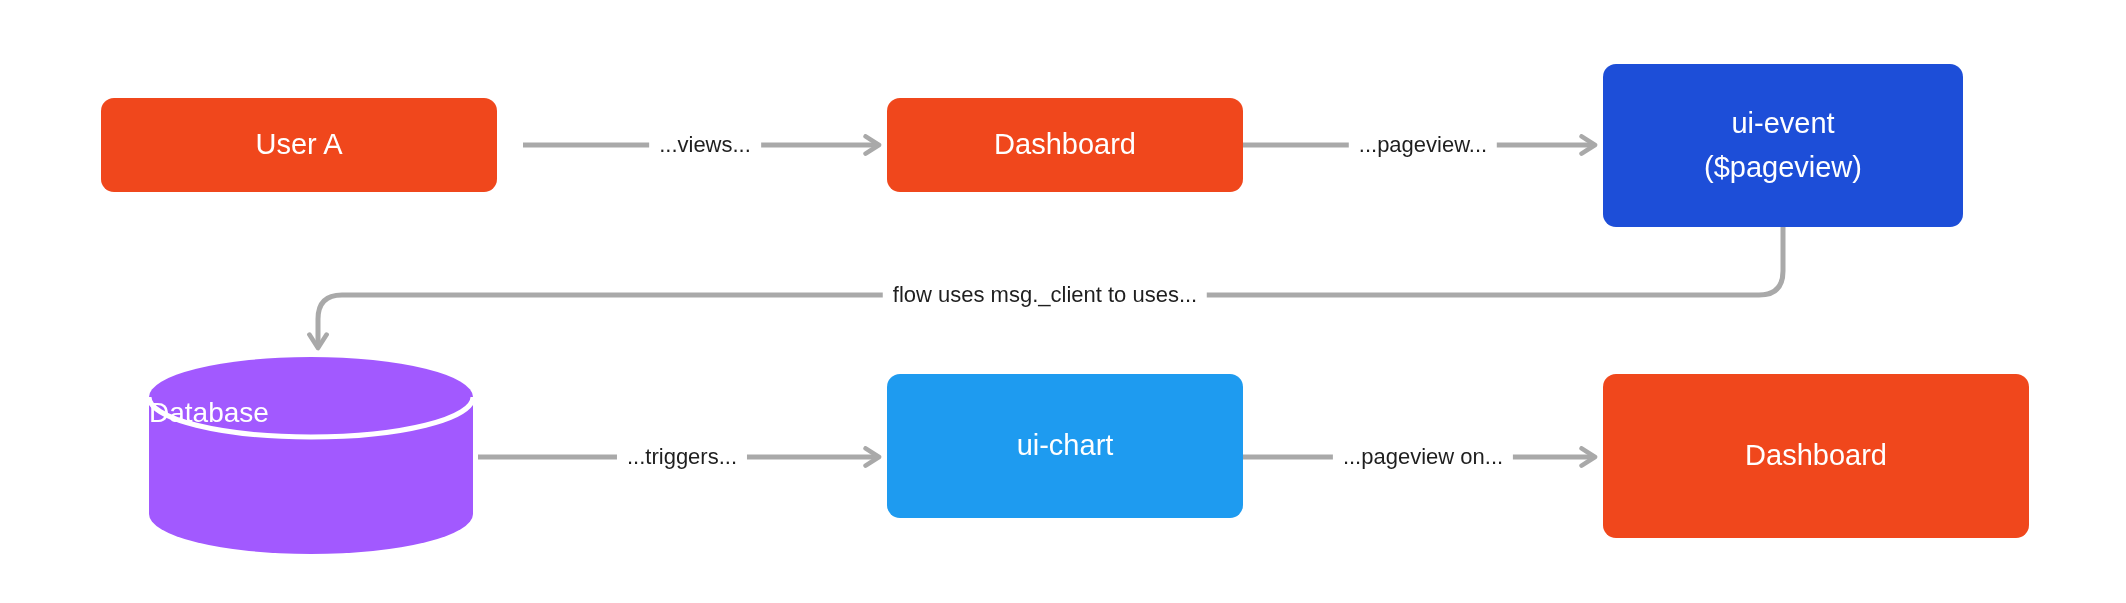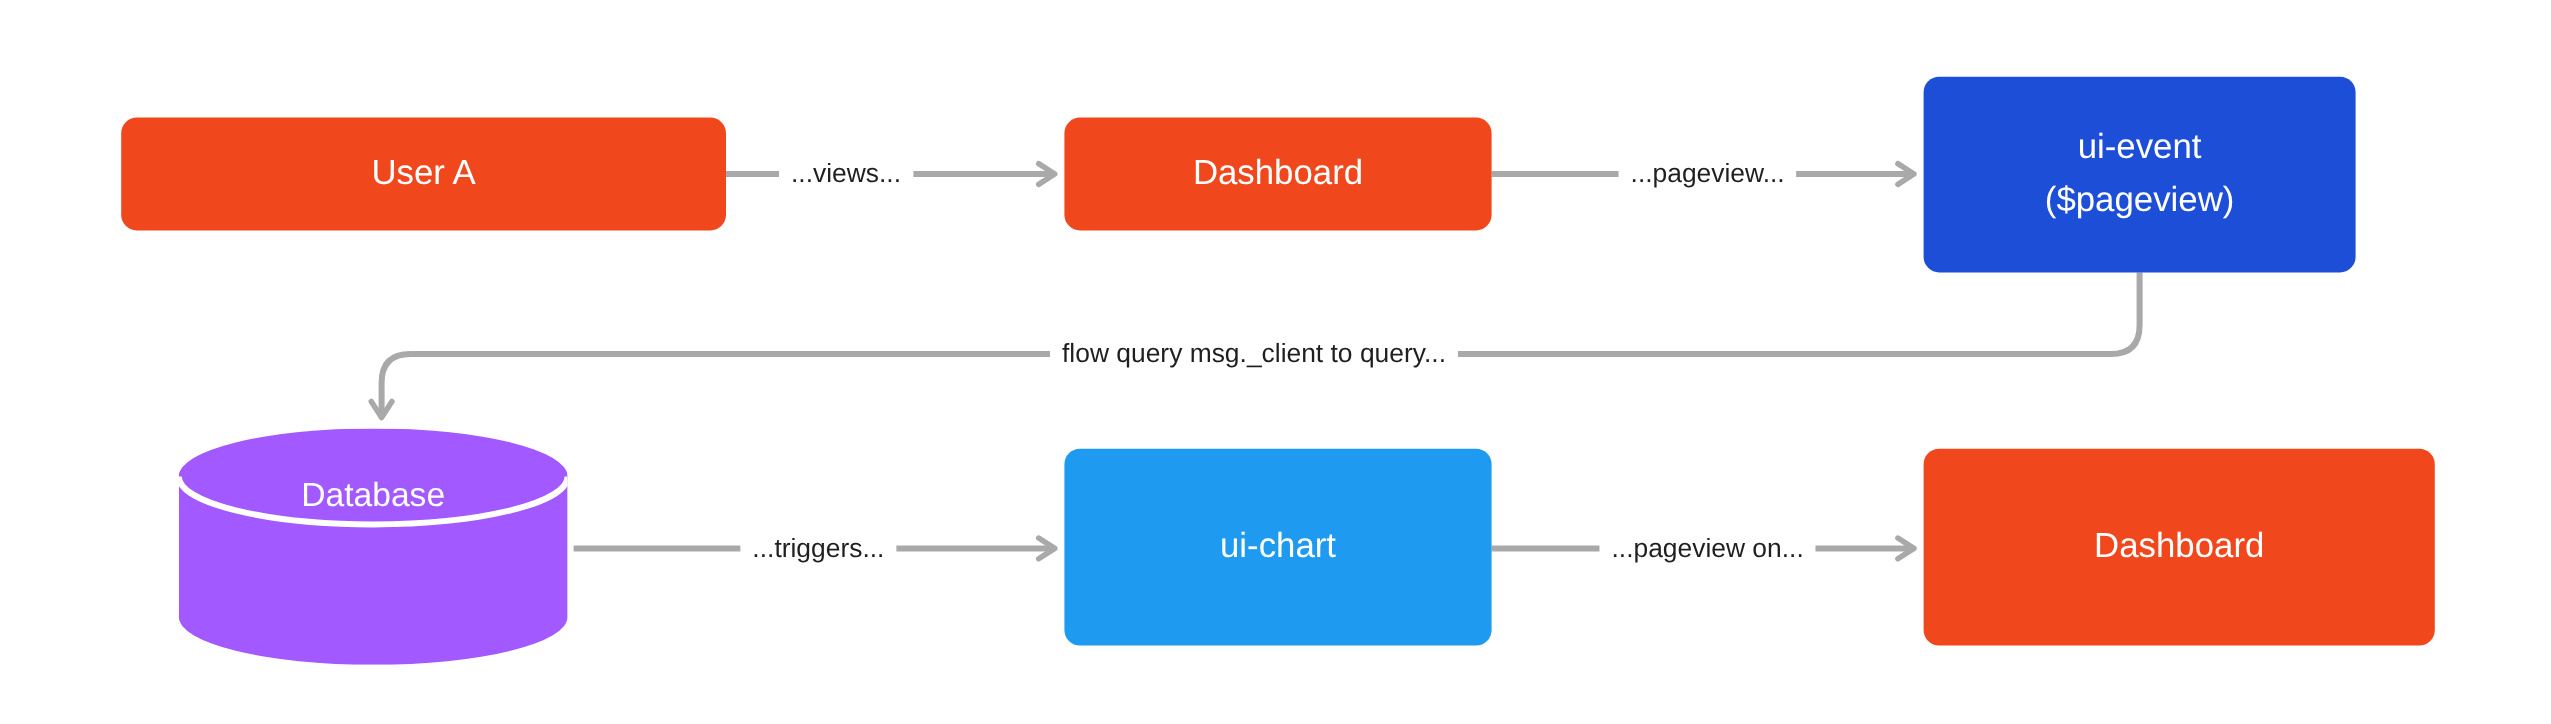--- a/index.html
+++ b/index.html
@@ -53,21 +53,21 @@
     left: 149px;
     top: 357px;
     width: 324px;
     height: 197px;
   }
   .cyl-label {
     position: absolute;
     left: 0;
     right: 0;
     top: 40px;
-    text-align: center;
+    text-align: left;
     color: #ffffff;
     font-size: 28px;
     font-weight: 500;
   }
 </style>
 </head>
 <body>
 
 <div class="canvas">
 
@@ -78,21 +78,21 @@
       </marker>
     </defs>
 
     <path class="edge" d="M 523 145 L 879 145" style="stroke: rgb(169, 169, 169);"></path>
     <path class="edge" d="M 1243 145 L 1595 145" style="stroke: rgb(169, 169, 169);"></path>
     <path class="edge" d="M 1783 227 L 1783 271 Q 1783 295 1759 295 L 342 295 Q 318 295 318 319 L 318 348" style="stroke: rgb(169, 169, 169);"></path>
     <path class="edge" d="M 478 457 L 879 457" style="stroke: rgb(169, 169, 169);"></path>
     <path class="edge" d="M 1243 457 L 1595 457" style="stroke: rgb(169, 169, 169);"></path>
   </svg>
 
-  <div class="node" style="left: 101px; top: 98px; width: 504px; height: 94px; background-color: rgb(240, 71, 28);">
+  <div class="node" style="left: 101px; top: 98px; width: 396px; height: 94px; background-color: rgb(240, 71, 28);">
     <div>User A</div>
   </div>
 
   <div class="node" style="left: 887px; top: 98px; width: 356px; height: 94px; background-color: rgb(240, 71, 28);">
     <div>Dashboard</div>
   </div>
 
   <div class="node" style="left: 1603px; top: 64px; width: 360px; height: 163px; background-color: #1d4ed8;">
     <div>ui-event</div>
     <div>($pageview)</div>
@@ -100,31 +100,31 @@
 
   <div class="cylinder">
     <svg width="324" height="197" viewBox="0 0 324 197">
       <path d="M 0 40 L 0 157 A 162 40 0 0 0 324 157 L 324 40 Z" fill="#A259FF" style="fill: rgb(162, 89, 255);"></path>
       <ellipse cx="162" cy="40" rx="162" ry="40" fill="#A259FF" style="fill: rgb(162, 89, 255);"></ellipse>
       <path d="M 0 40 A 162 40 0 0 0 324 40" fill="none" stroke="#ffffff" stroke-width="5"></path>
     </svg>
     <div class="cyl-label">Database</div>
   </div>
 
-  <div class="node" style="left: 887px; top: 374px; width: 356px; height: 164px; background-color: rgb(30, 155, 240); text-align: center;">
+  <div class="node" style="left: 887px; top: 374px; width: 356px; height: 144px; background-color: rgb(30, 155, 240); text-align: center;">
     <div>ui-chart</div>
   </div>
 
   <div class="node" style="left: 1603px; top: 374px; width: 426px; height: 164px; background-color: rgb(240, 71, 28);">
     <div>Dashboard</div>
   </div>
 
   <div class="edge-label" style="left: 705px; top: 145px; color: rgb(31, 31, 31);">...views...</div>
 
   <div class="edge-label" style="left: 1423px; top: 145px; color: rgb(31, 31, 31);">...pageview...</div>
 
-  <div class="edge-label" style="left: 1045px; top: 295px; color: rgb(31, 31, 31);">flow query msg._client to query...</div>
+  <div class="edge-label" style="left: 1045px; top: 295px; color: rgb(31, 31, 31);">flow uses msg._client to uses...</div>
 
   <div class="edge-label" style="left: 682px; top: 457px; color: rgb(31, 31, 31);">...triggers...</div>
 
   <div class="edge-label" style="left: 1423px; top: 457px; color: rgb(31, 31, 31);">...pageview on...</div>
 
 </div>
 
 </body></html>

